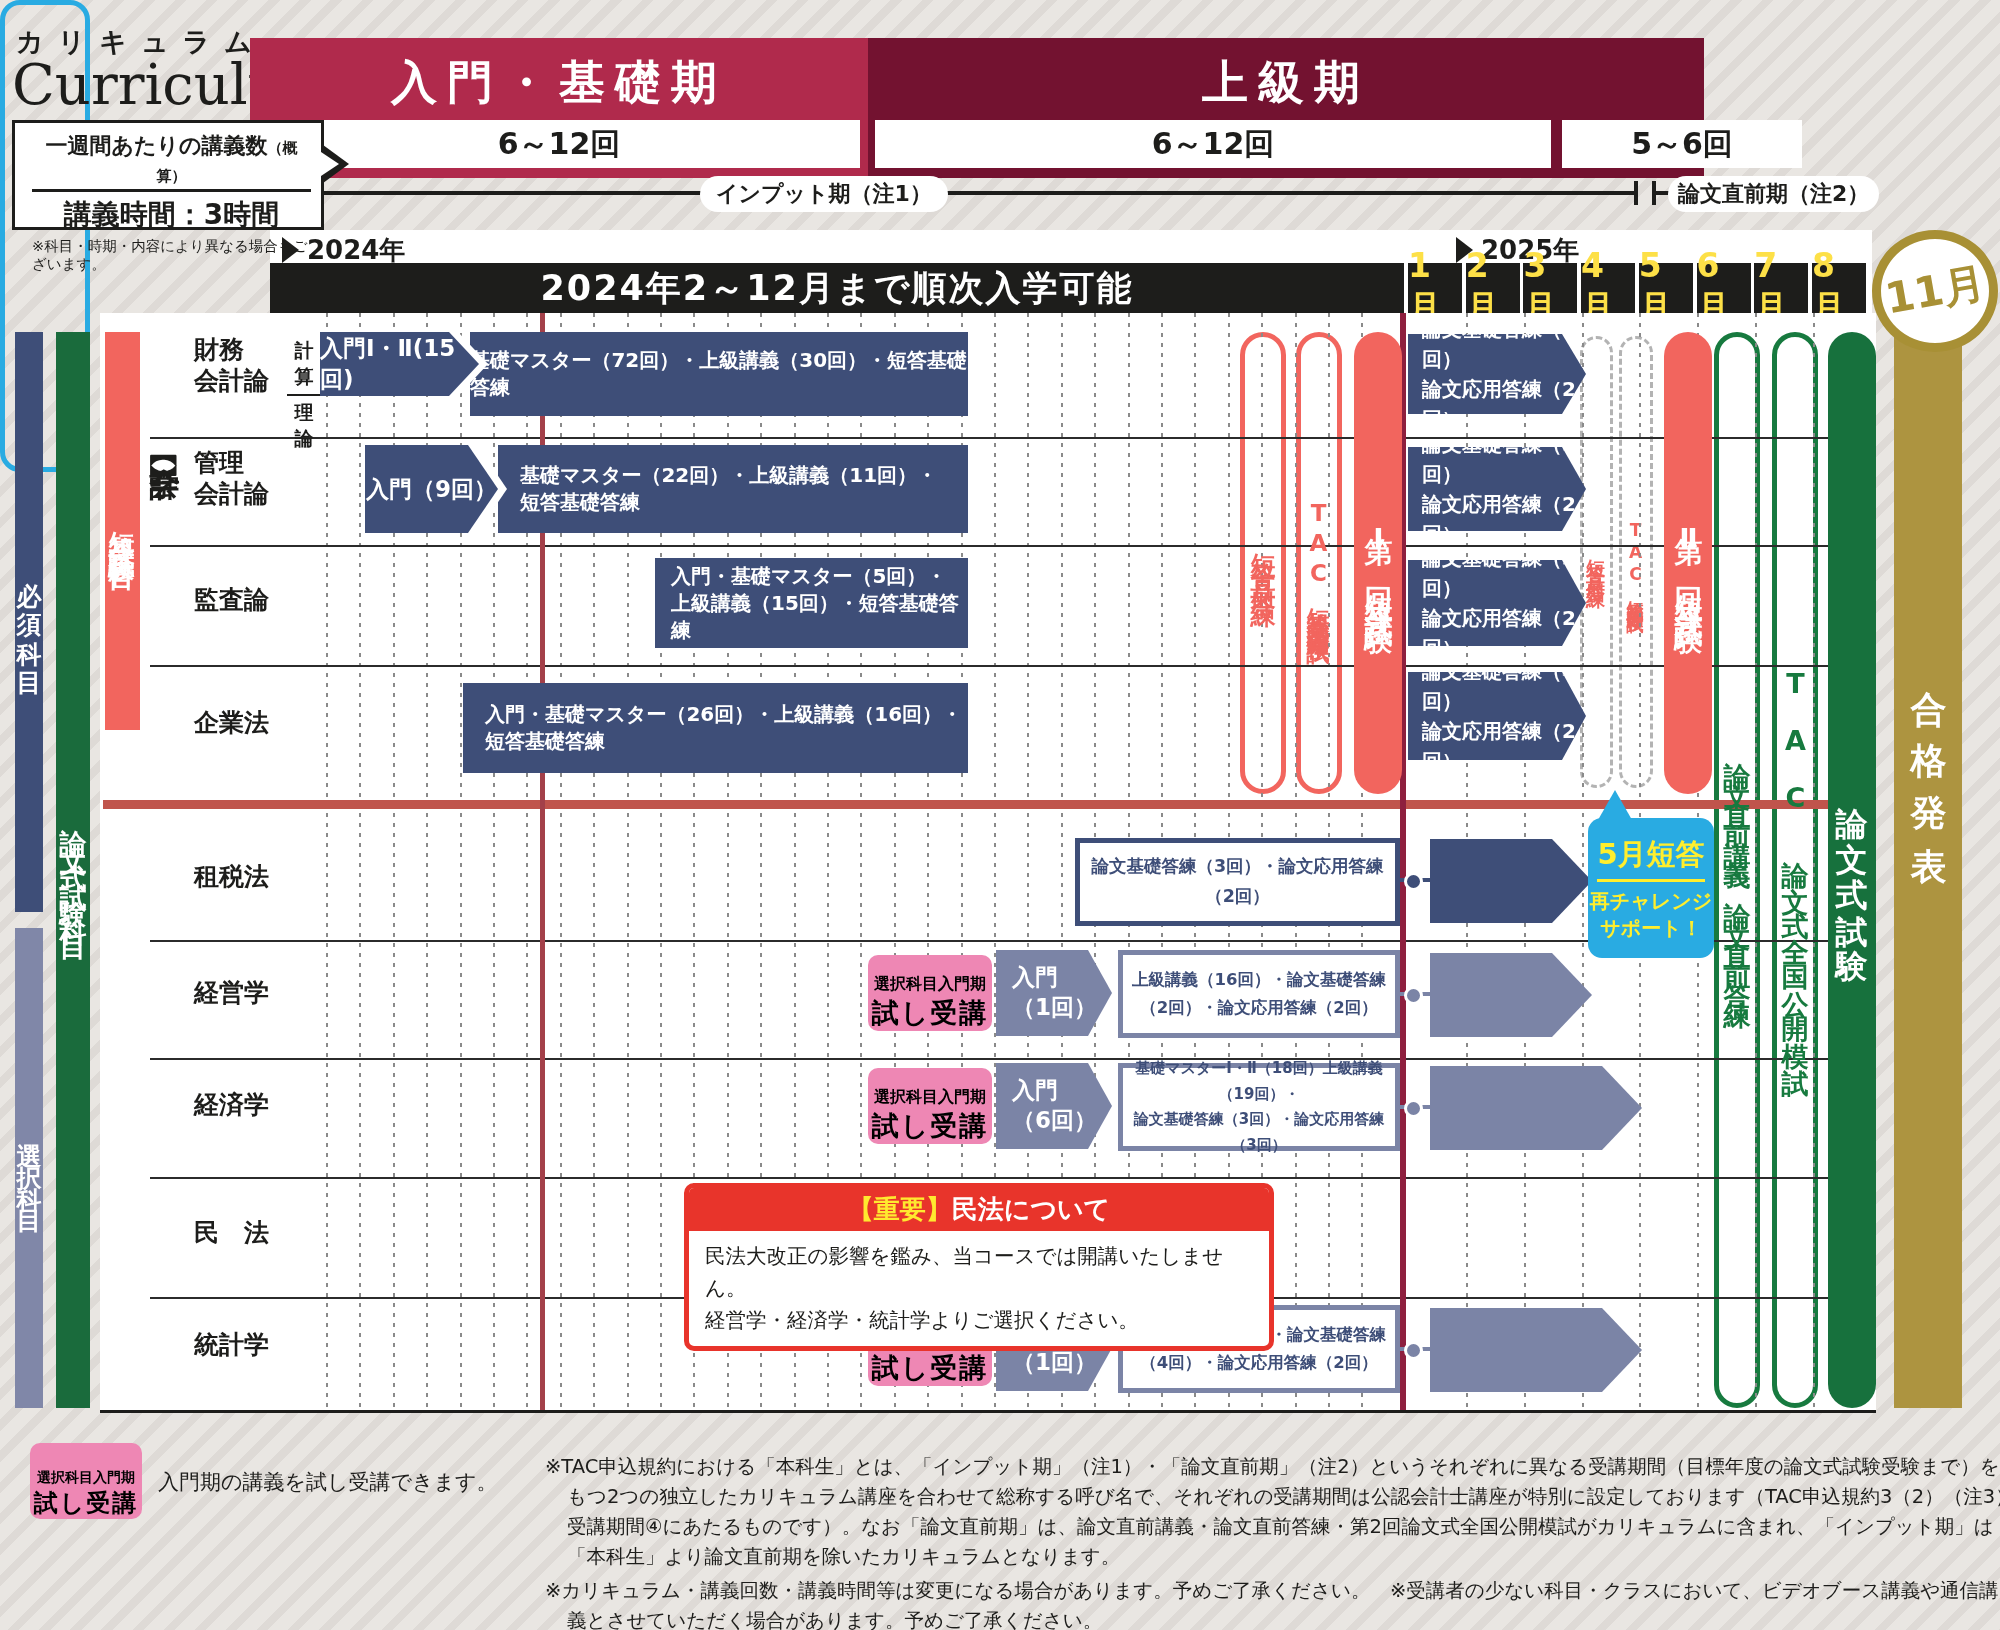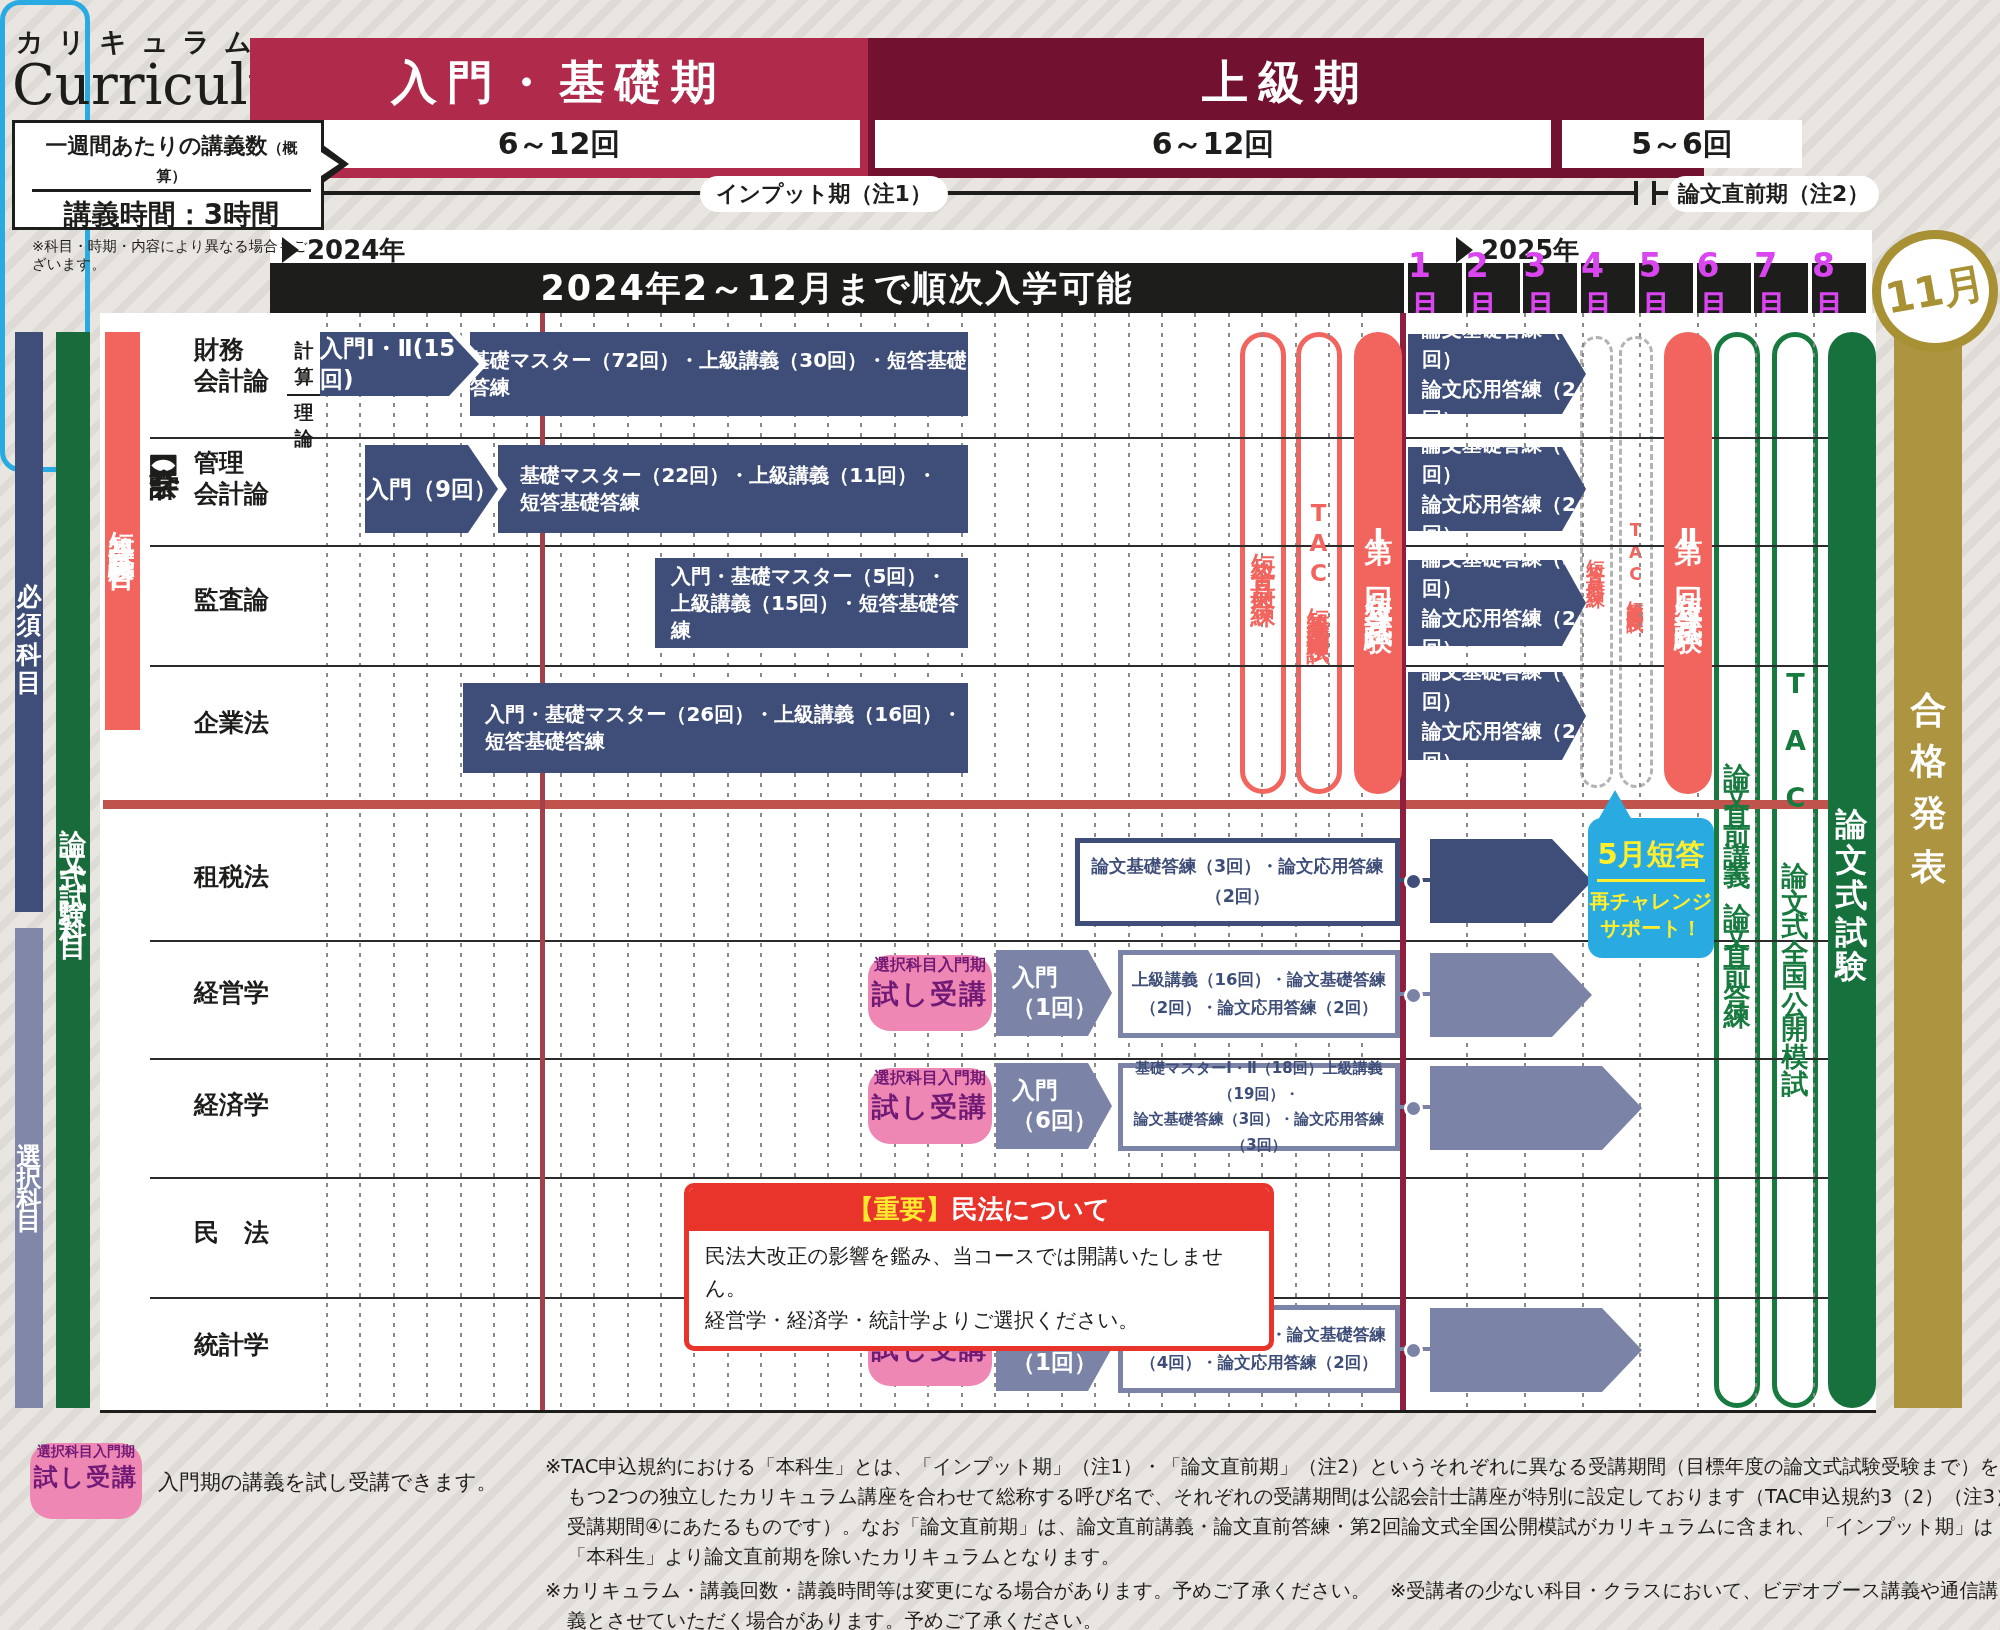--- a/index.html
+++ b/index.html
@@ -26,21 +26,21 @@
   .phase2{left:868px; top:38px; width:836px; height:140px; background:#731230;}
   .phase-label{position:absolute; width:100%; top:14px; text-align:center; color:#fff; font-size:46px; font-weight:bold; letter-spacing:10px;}
   .pcount{position:absolute; top:82px; height:48px; background:#fff; font-size:30px; font-weight:bold;}
   .tl-line{top:191px; height:4px; background:#1d1d1b; z-index:2;}
   .tl-tick{top:181px; width:4px; height:24px; background:#1d1d1b; z-index:2;}
   .tl-label{top:176px; background:#fff; border-radius:18px; padding:3px 16px; font-size:22px; font-weight:bold; z-index:3;}
   .year-band{left:270px; top:230px; width:1602px; height:83px; background:#fff;}
   .year-mark{top:233px; font-size:26px; font-weight:bold;}
   .year-mark .tri{display:inline-block; width:0; height:0; border-top:13px solid transparent; border-bottom:13px solid transparent; border-left:17px solid #1d1d1b; margin-right:8px; vertical-align:-4px;}
   .blackbar{left:270px; top:263px; width:1134px; height:50px; background:#1d1d1b; color:#fff; font-size:35px; font-weight:bold; letter-spacing:2px;}
-  .mcell{position:absolute; top:263px; width:54px; height:50px; background:#1d1d1b; color:#d946ef; font-size:33px; font-weight:bold; display:flex; align-items:center; justify-content:center;}
+  .mcell{position:absolute; top:263px; width:54px; height:50px; background:#1d1d1b; color:#fde047; font-size:33px; font-weight:bold; display:flex; align-items:center; justify-content:center;}
   .nov{left:1872px; top:230px; width:108px; height:104px; background:#fff; border:9px solid #a89035; border-radius:50%; color:#a89035; font-size:42px; font-weight:bold; z-index:6;}
   .nov span{transform:rotate(-10deg);}
   
   .panel{left:100px; top:313px; width:1776px; height:1097px; background:#fff; border-bottom:3px solid #1d1d1b;}
   .vline{position:absolute; top:313px; height:1097px; width:2px; background-image:repeating-linear-gradient(to bottom,#8a8a8a 0 4px,transparent 4px 10px); z-index:1;}
   .rowline{position:absolute; left:150px; width:1722px; height:2px; background:#2b2b2b; z-index:3;}
   .red-divider{left:103px; top:800px; width:1769px; height:9px; background:#c0544c; z-index:3;}
   .vred1{left:540px; top:313px; width:5px; height:1097px; background:#a34049; z-index:3;}
   .vred2{left:1400px; top:313px; width:6px; height:1097px; background:#8e1f3e; z-index:3;}
   
@@ -66,21 +66,21 @@
   .pill{position:absolute; border-radius:26px; box-sizing:border-box;}
   .pill .t{position:relative; z-index:5; display:block; margin:0 auto; font-weight:bold; height:100%; display:flex; align-items:center; justify-content:center;}
   .pout{background:#fff; border:5px solid #f2655e; color:#f2655e;}
   .psolid{background:#f2655e; color:#fff; z-index:4;}
   .gout{background:#fff; border:5px solid #177a3f; color:#177a3f;}
   .gsolid{background:#17713d; color:#fff; z-index:4;}
   .dashpill{position:absolute; background:#fff; border:3px dashed #b3b3b3; border-radius:17px; color:#f2655e; box-sizing:border-box;}
   .blueframe{left:1572px; top:326px; width:90px; height:472px; border:5px solid #29abe2; border-radius:20px; z-index:4; box-sizing:border-box;}
   .goldcol{left:1894px; top:332px; width:68px; height:1076px; background:#ad9440; color:#fff; font-size:36px; font-weight:bold; letter-spacing:52px; z-index:4; display:flex; justify-content:center; padding-top:330px; box-sizing:border-box;}
   
-  .pinkbadge{position:absolute; background:#ee87b4; border-radius:22px; color:#701a75; text-align:center; z-index:4; display:flex; flex-direction:column; justify-content:flex-start;}
+  .pinkbadge{position:absolute; background:#ee87b4; border-radius:10px; color:#000000; text-align:center; z-index:4; display:flex; flex-direction:column; justify-content:flex-end;}
   .pinkbadge .s1{font-size:16px; font-weight:bold;}
   .pinkbadge .s2{font-size:27px; font-weight:bold; letter-spacing:2px;}
   .slatearrow{background:#7b84a6; font-size:23px; line-height:1.3; padding-left:16px;}
   .rowbox{position:absolute; background:#fff; border:5px solid #7b84a6; color:#3e4e78; font-size:16.5px; font-weight:bold; text-align:center; z-index:4; display:flex; flex-direction:column; justify-content:center; line-height:1.7; box-sizing:border-box;}
   .rowbox.navy{border-color:#3e4e78; font-size:17.5px;}
   .connline{position:absolute; height:4px; z-index:4;}
   .conndot{position:absolute; width:13px; height:13px; border-radius:50%; border:3px solid #fff; z-index:5; box-sizing:content-box;}
   .bigarrow{position:absolute; clip-path:polygon(0 0,calc(100% - 40px) 0,100% 50%,calc(100% - 40px) 100%,0 100%); z-index:4;}
   
   .minpo{left:684px; top:1183px; width:580px; z-index:5; border:5px solid #e8342b; border-radius:10px; background:#fff; overflow:hidden;}

